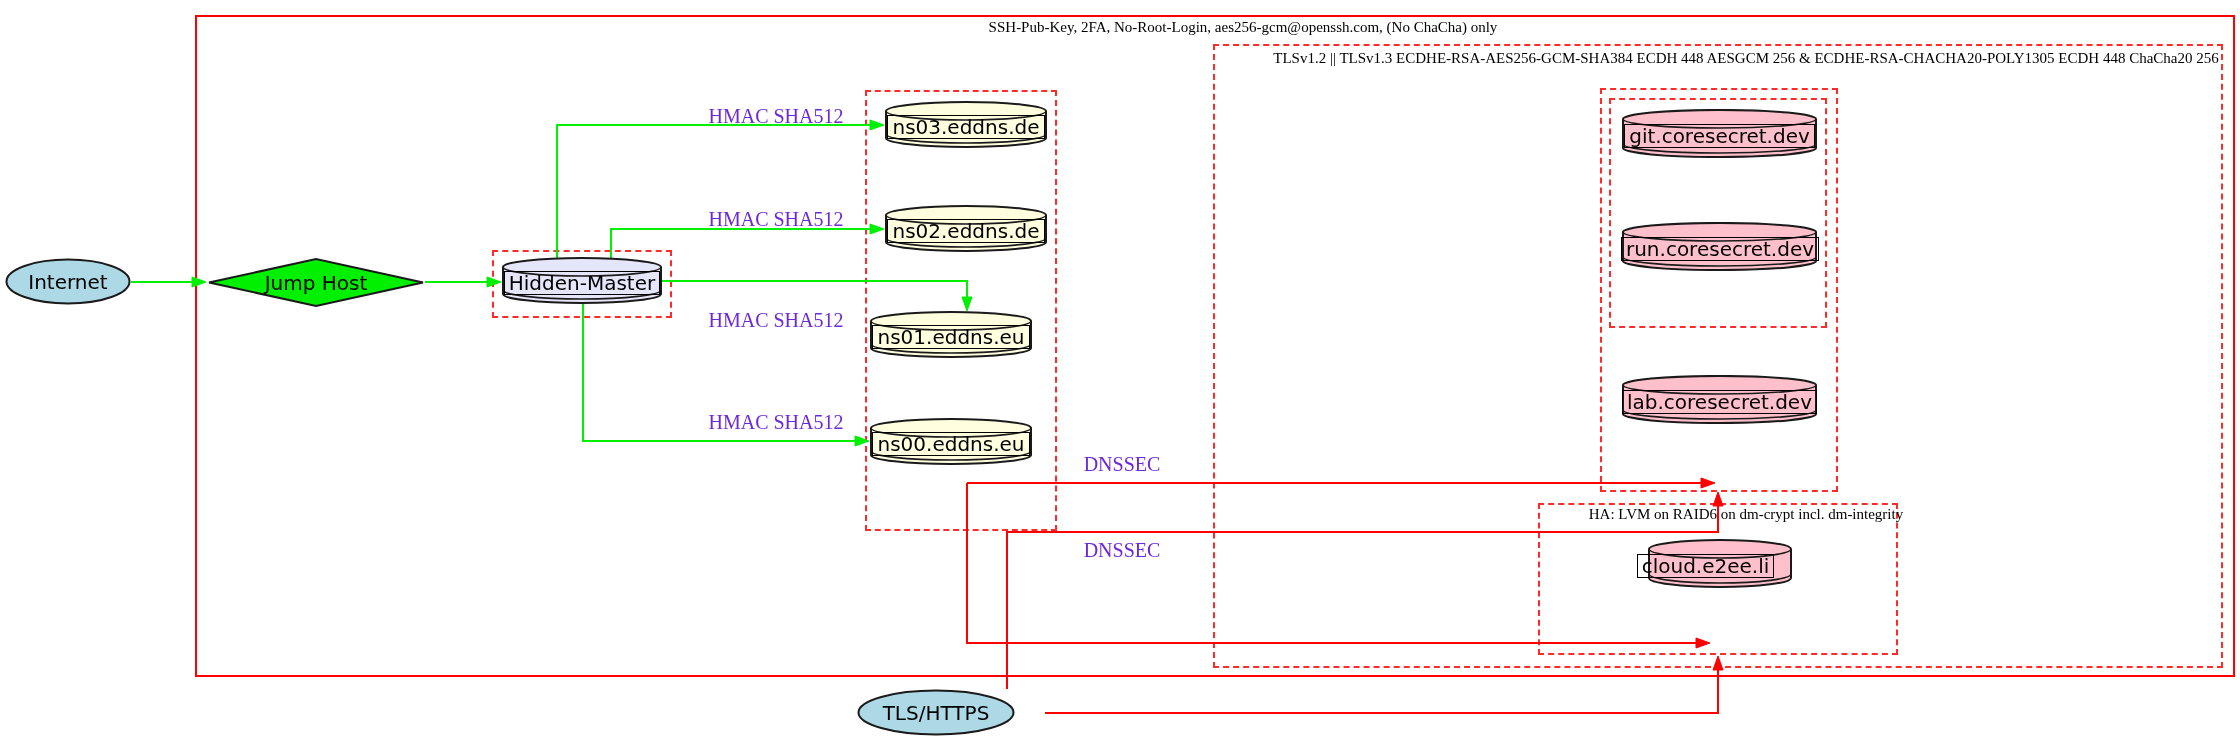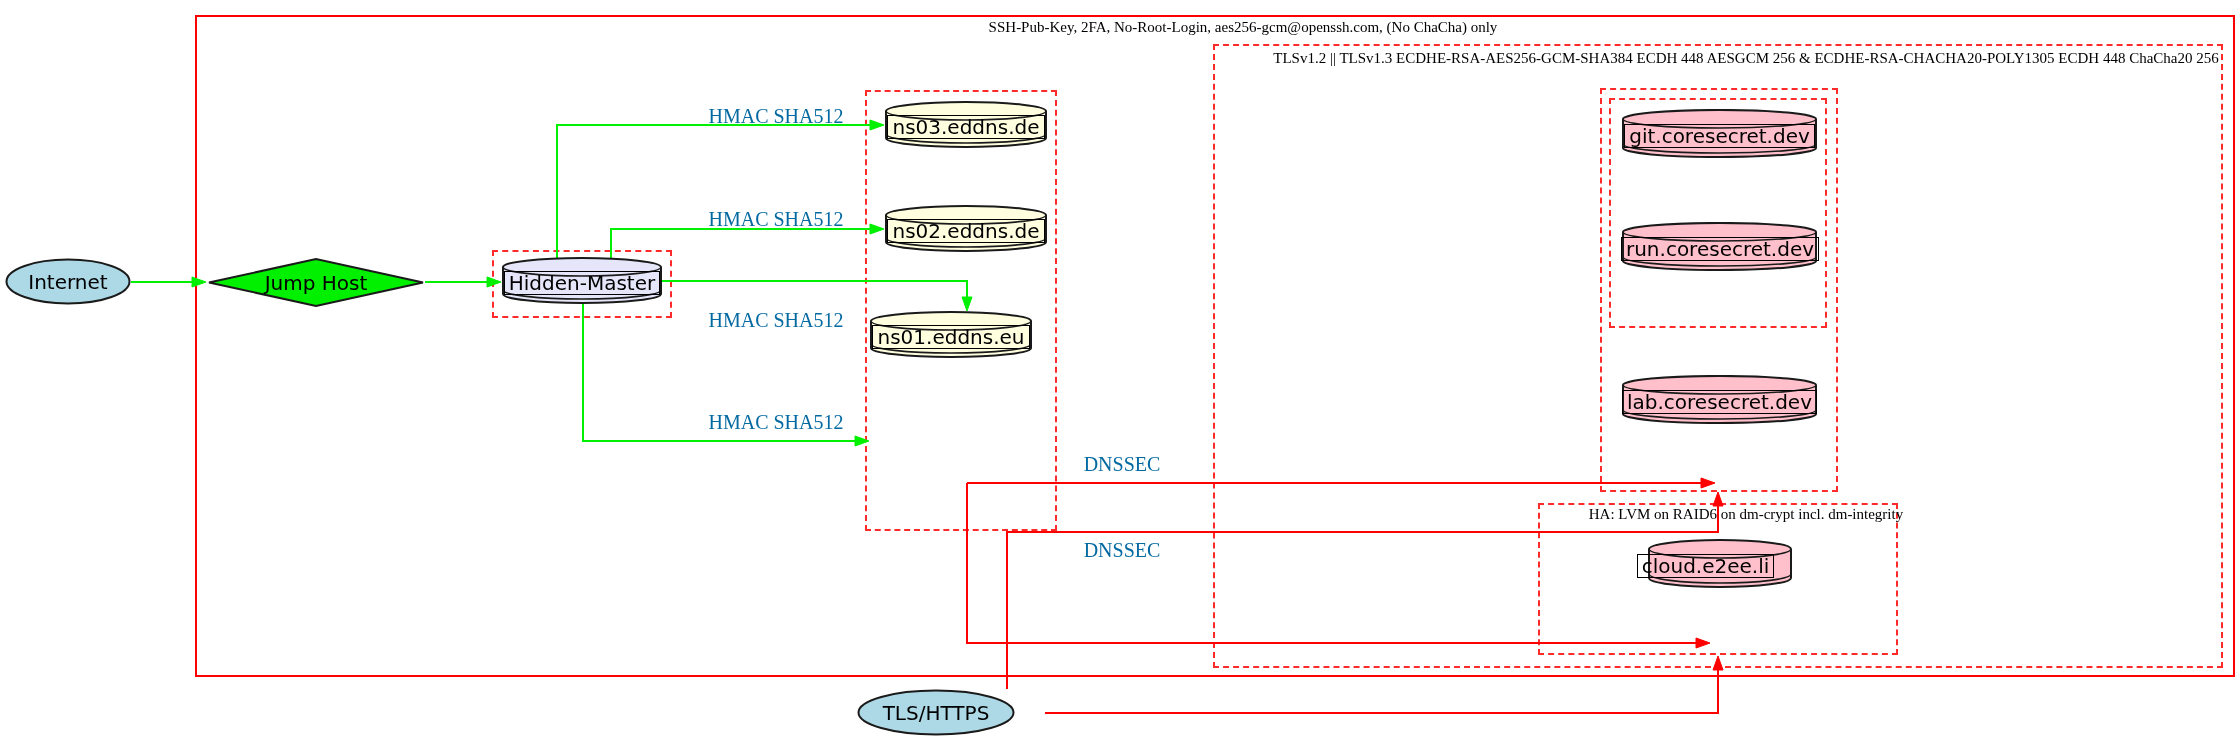--- a/index.html
+++ b/index.html
@@ -3,21 +3,21 @@
 <meta charset="utf-8">
 <style>
   html,body{margin:0;padding:0;background:#fff;}
   #canvas{position:relative;width:2240px;height:744px;background:#ffffff;overflow:hidden;
           font-family:"DejaVu Sans",sans-serif;}
   .cluster{position:absolute;box-sizing:border-box;}
   .cluster.solid{border:2px solid #ff0000;}
   .cluster.dashed{border:2px dashed #ff2b2b;}
   .clabel{position:absolute;text-align:center;white-space:nowrap;color:#000;
           font:15px "Liberation Serif",serif;padding-left:28px;}
-  .elabel{position:absolute;text-align:center;white-space:nowrap;color:#0369a1;
+  .elabel{position:absolute;text-align:center;white-space:nowrap;color:#6d28d9;
           font:20px "Liberation Serif",serif;}
   #edges{position:absolute;left:0;top:0;}
   .gline{fill:none;stroke:#00f000;stroke-width:2;}
   .ghead{fill:#00f000;stroke:#00f000;}
   .rline{fill:none;stroke:#ff0000;stroke-width:2;}
   .rhead{fill:#ff0000;stroke:#ff0000;}
   .node{position:absolute;}
   .node svg{position:absolute;left:0;top:0;display:block;}
   .cylbody{stroke:#1a1a1a;stroke-width:2;}
   .cylline{fill:none;stroke:#1a1a1a;stroke-width:1.6;}
@@ -153,20 +153,30 @@
     <svg width="162" height="47" viewBox="0 0 162 47">
       <path class="cylbody" d="M1,10 A80,9 0 0 1 161,10 L161,37 A80,9 0 0 1 1,37 Z" fill="#ffffe0"></path>
       <path class="cylline" d="M1,10 A80,9 0 0 0 161,10"></path>
       <path class="cylline" d="M1,33 A80,9 0 0 0 161,33"></path>
     </svg>
     <div class="nlabel cylpad">
         <span class="boxed">ns01.eddns.eu</span>
       </div>
   </div>
 
+  <div class="node" style="left:870px;top:418px;width:162px;height:47px;">
+    <svg width="162" height="47" viewBox="0 0 162 47">
+      <path class="cylbody" d="M1,10 A80,9 0 0 1 161,10 L161,37 A80,9 0 0 1 1,37 Z" fill="#ffffe0"></path>
+      <path class="cylline" d="M1,10 A80,9 0 0 0 161,10"></path>
+      <path class="cylline" d="M1,33 A80,9 0 0 0 161,33"></path>
+    </svg>
+    <div class="nlabel cylpad">
+        <span class="boxed">ns00.eddns.eu</span>
+      </div>
+  </div>
 
   <div class="node" style="left:1622px;top:109px;width:195px;height:49px;">
     <svg width="195" height="49" viewBox="0 0 195 49">
       <path class="cylbody" d="M1,10 A96,9 0 0 1 194,10 L194,39 A96,9 0 0 1 1,39 Z" fill="#ffc0cb"></path>
       <path class="cylline" d="M1,10 A96,9 0 0 0 194,10"></path>
       <path class="cylline" d="M1,35 A96,9 0 0 0 194,35"></path>
     </svg>
     <div class="nlabel cylpad">
         <span class="boxed">git.coresecret.dev</span>
       </div>

